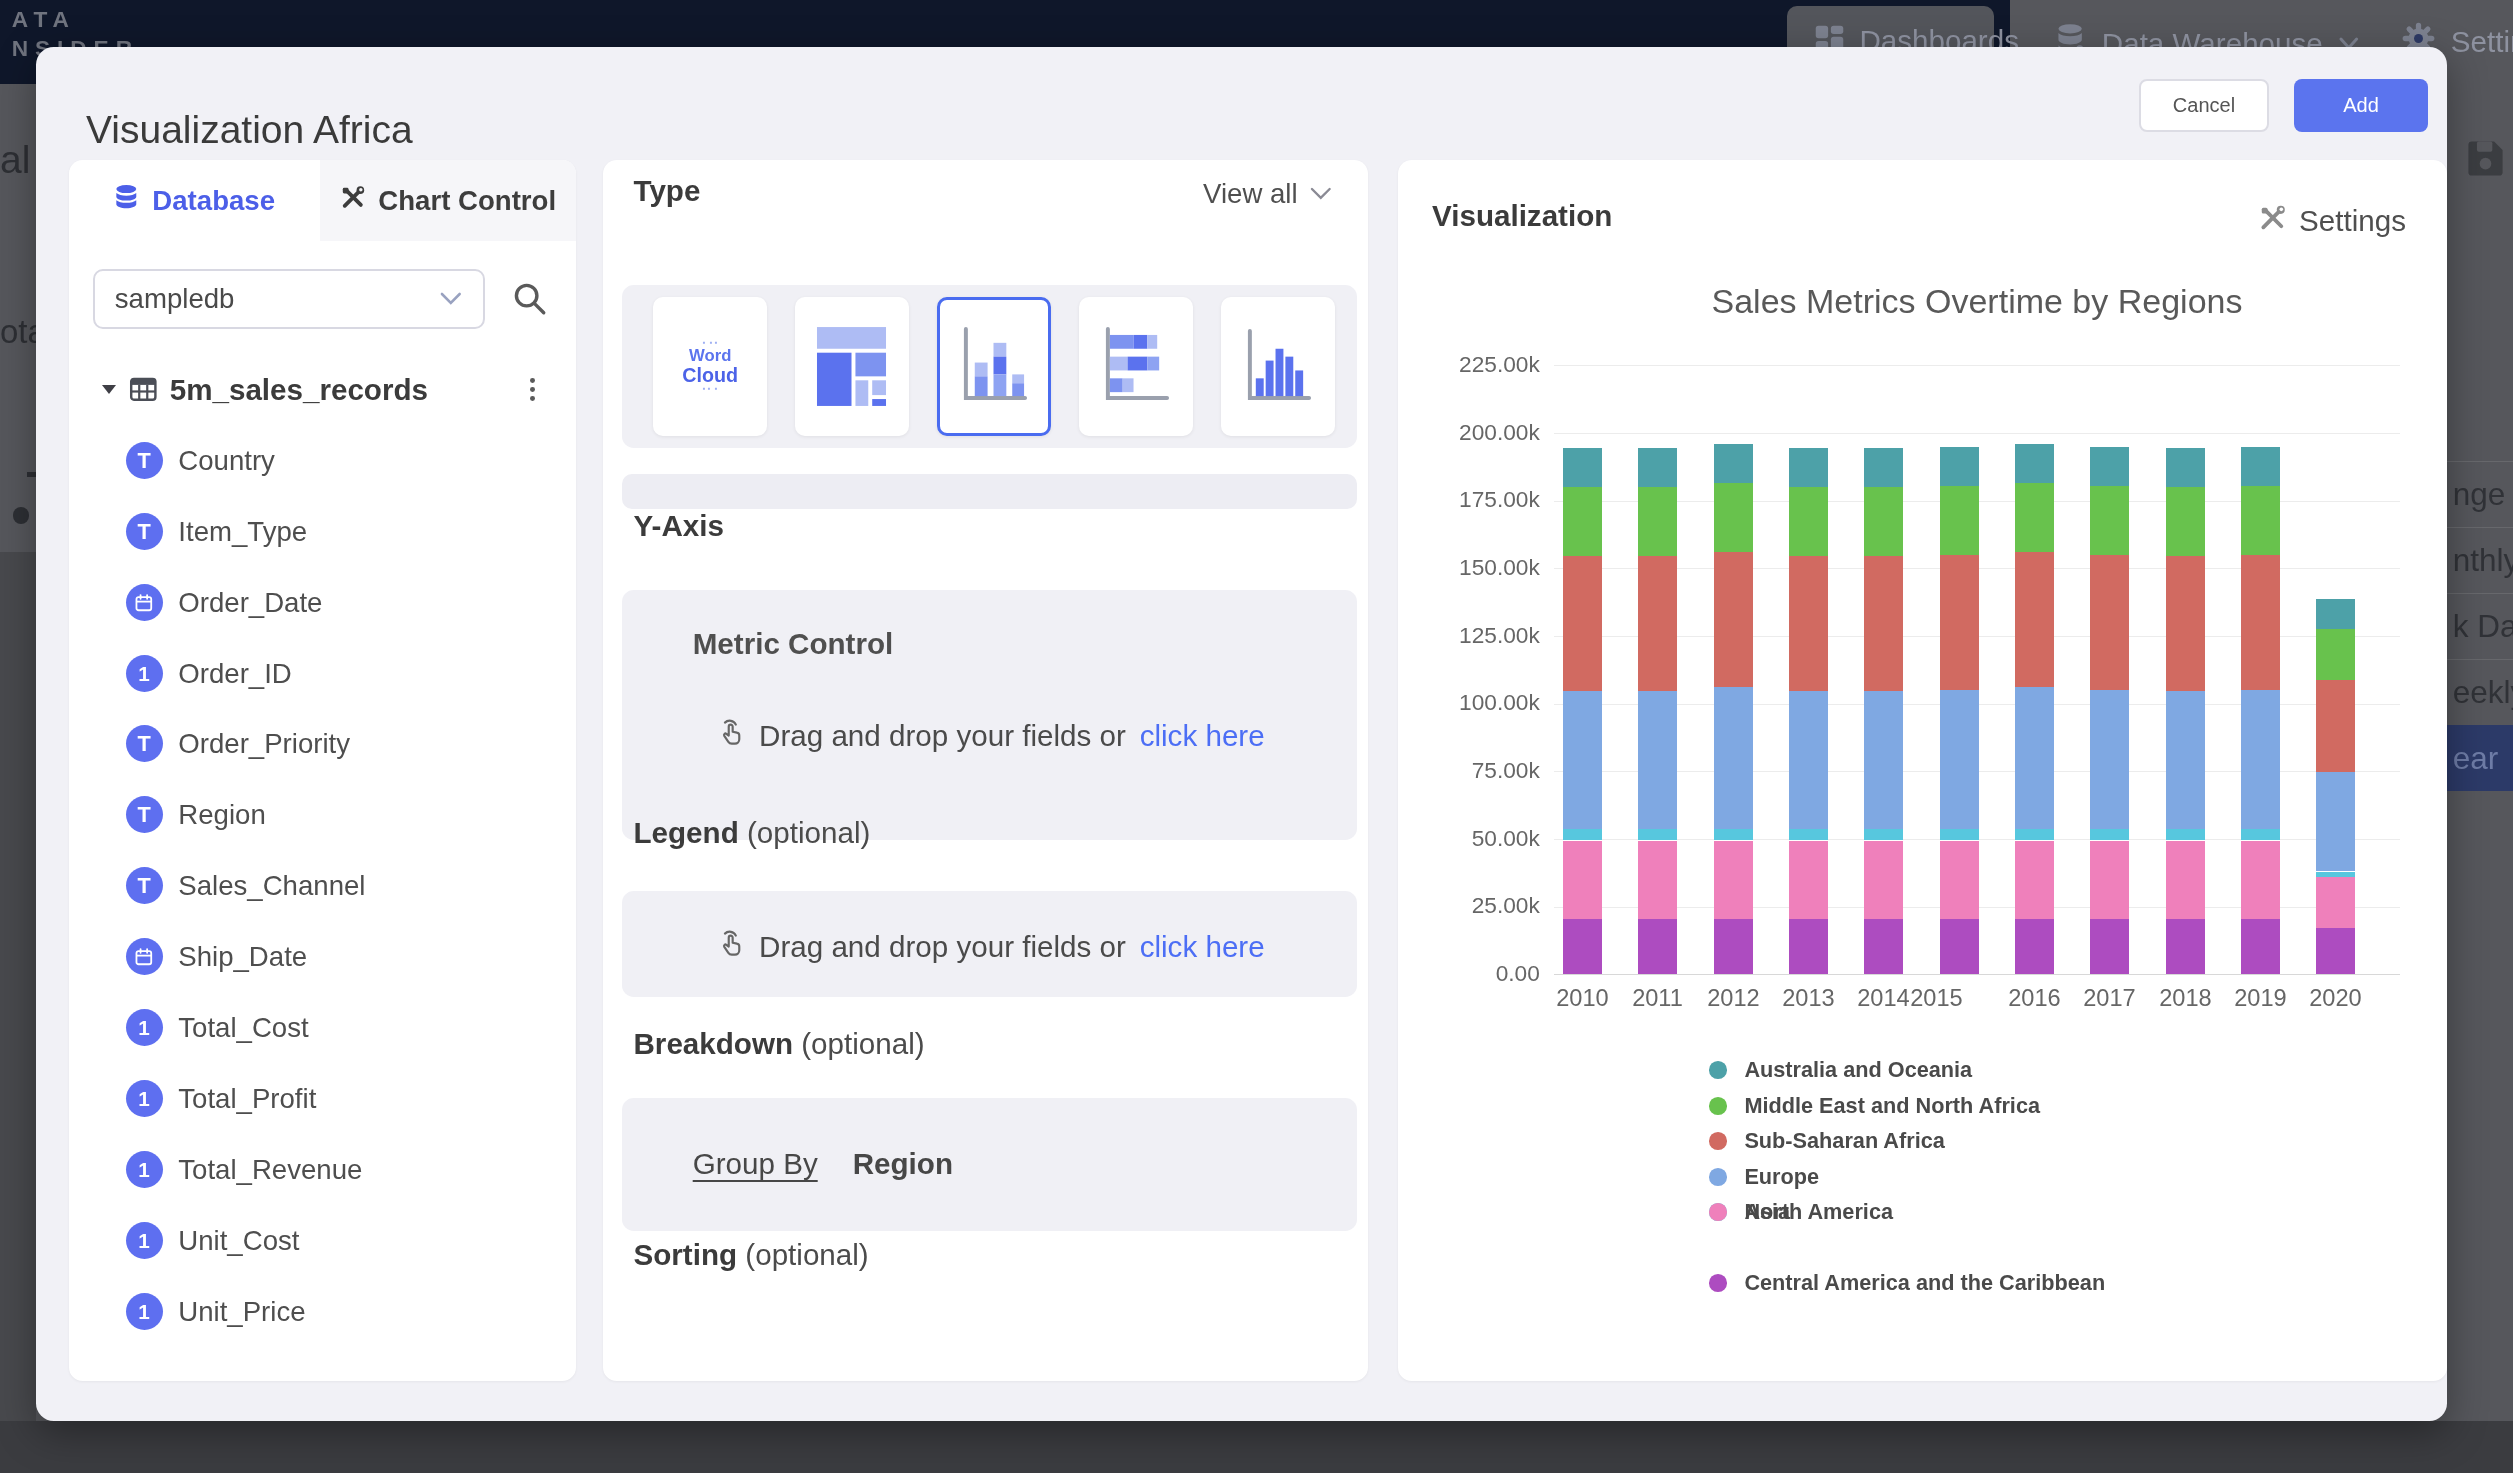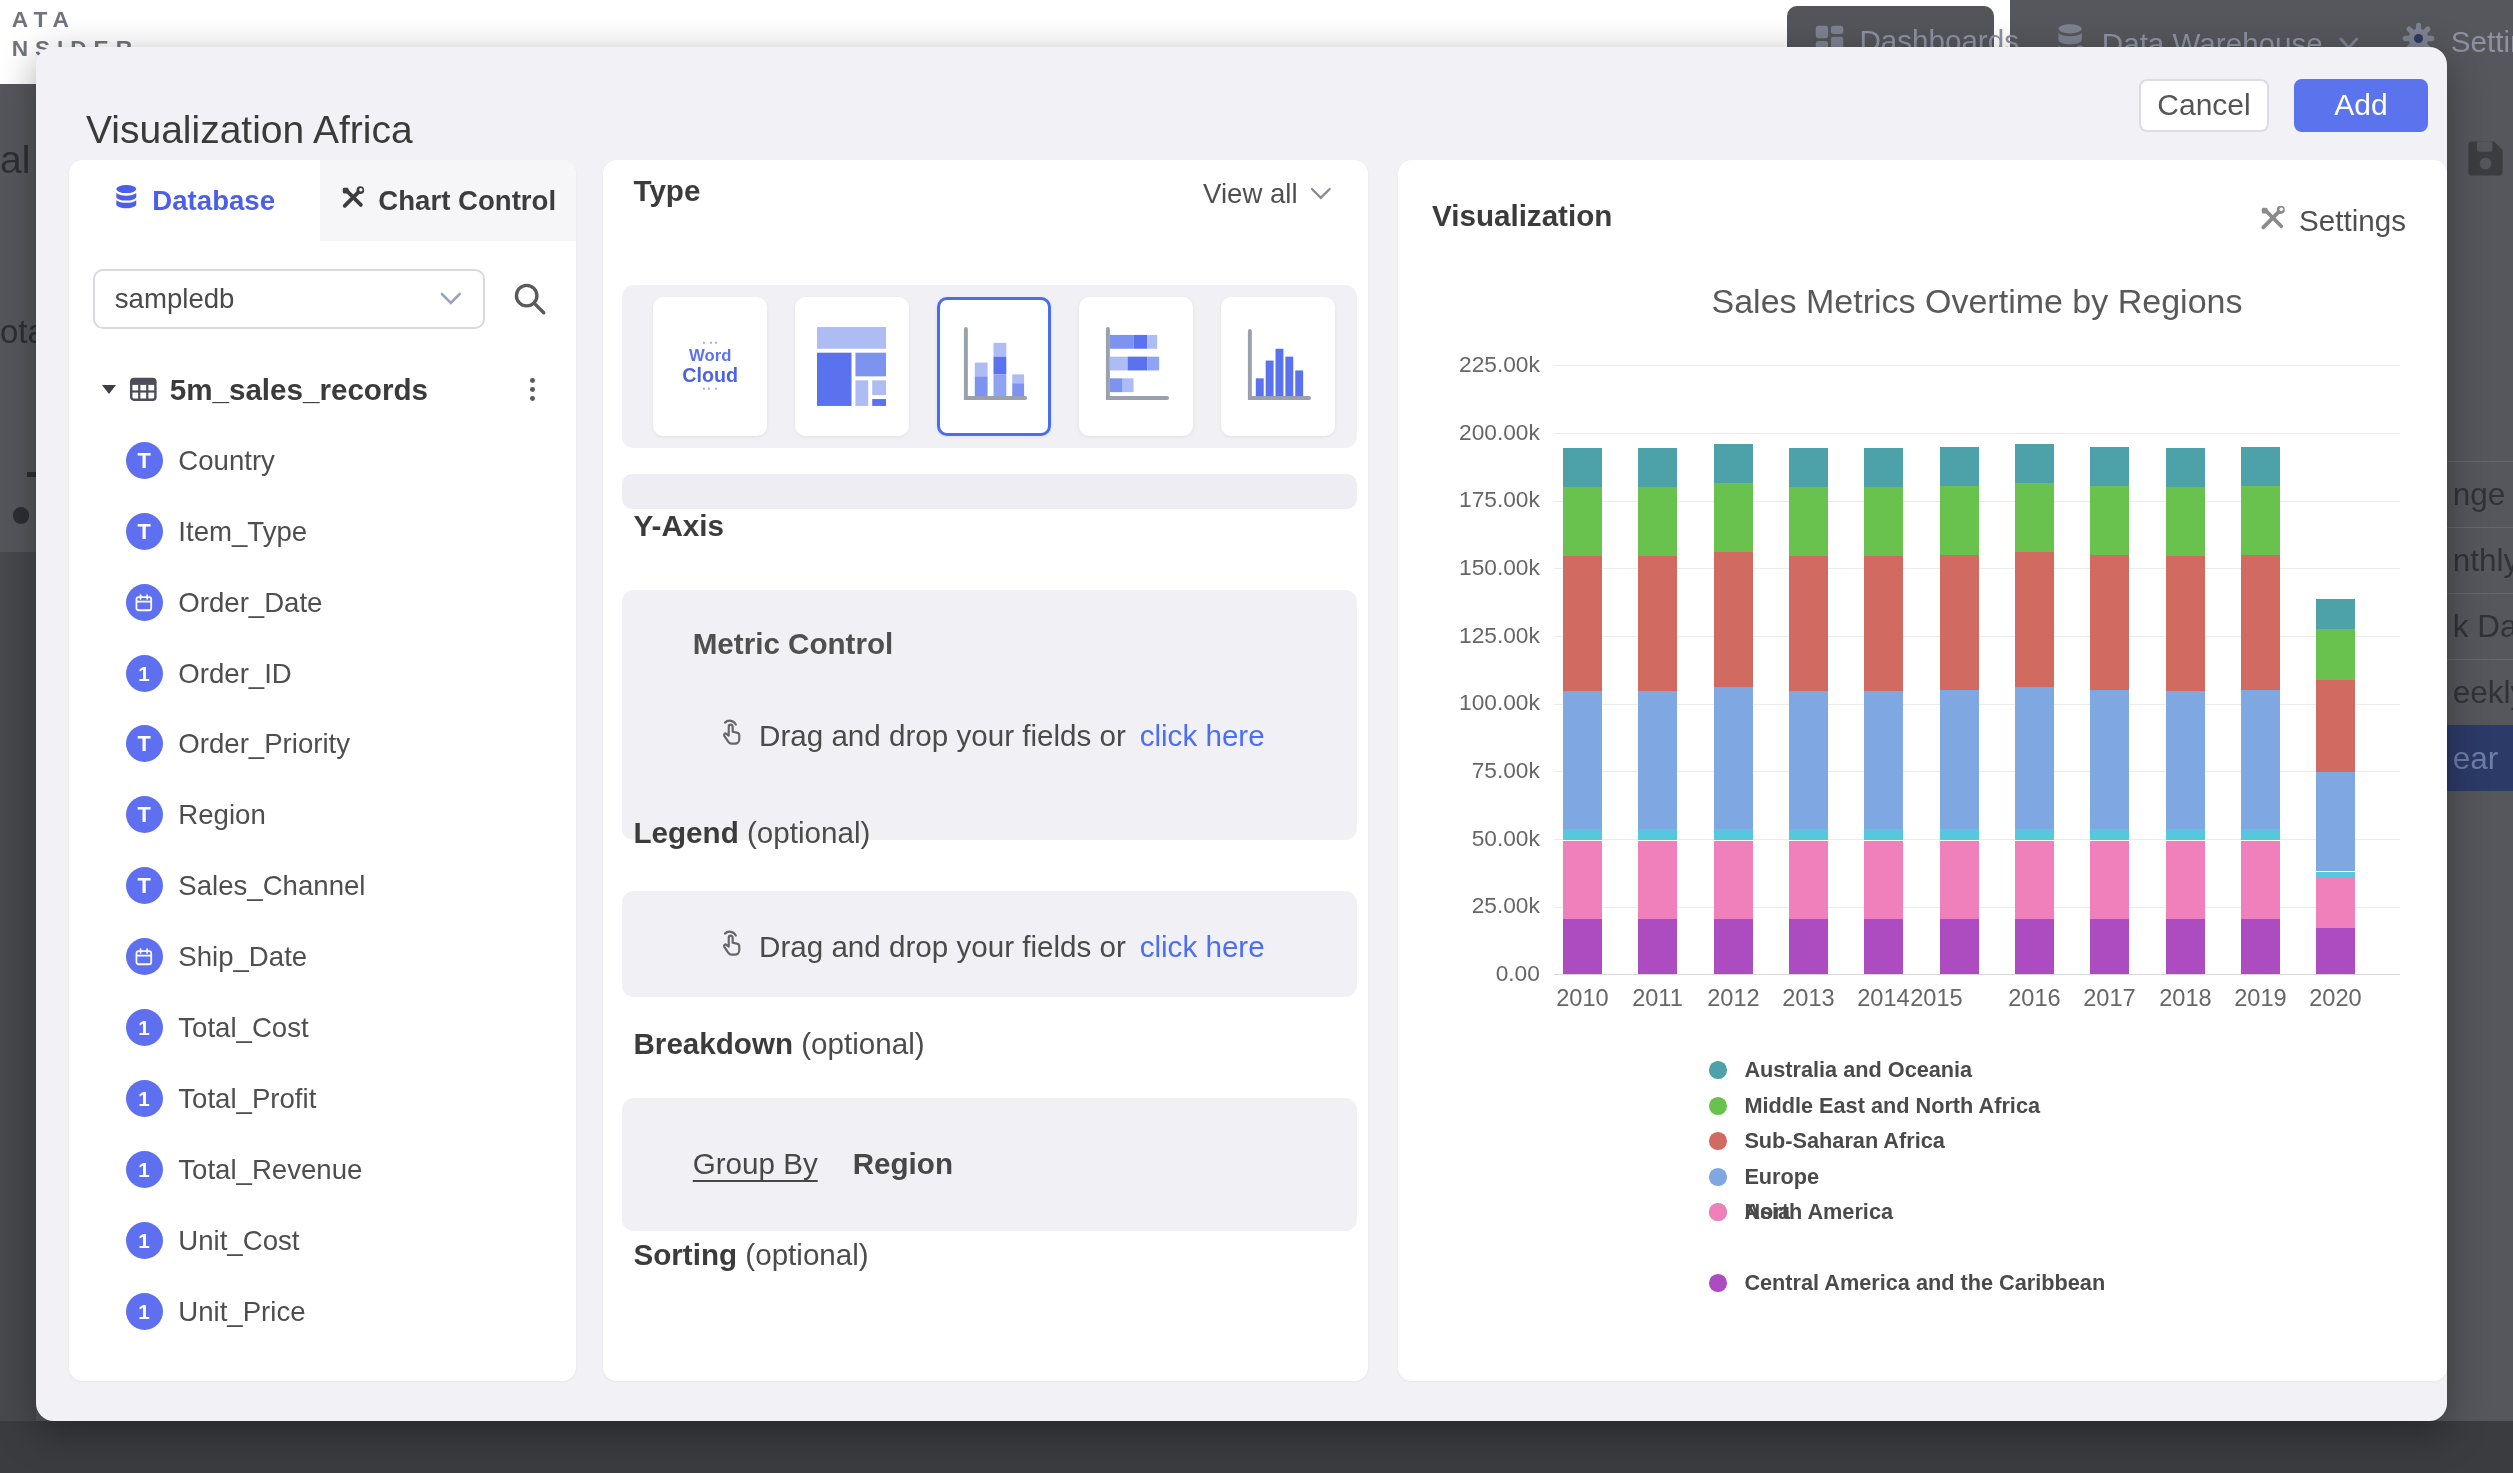--- a/index.html
+++ b/index.html
@@ -1,35 +1,35 @@
 <!DOCTYPE html>
 <html><head>
 <meta charset="utf-8">
 <style>
   * { margin:0; padding:0; box-sizing:border-box; }
   html,body { width:2514px; height:1474px; overflow:hidden; }
   body { font-family:"Liberation Sans","DejaVu Sans",sans-serif; background:#56575c; position:relative; }
   .abs { position:absolute; }
 
   
-  #nav-bar { left:0; top:0; width:2010px; height:84px; background:#ffffff; z-index:1; }
+  #nav-bar { left:0; top:0; width:2010px; height:84px; background:#0f172a; z-index:1; }
   .logo-line { color:#70747f; font-weight:700; font-size:22.7px; letter-spacing:6.9px; white-space:nowrap; }
   #nav-tab-pill { left:1787px; top:5.9px; width:207px; height:71px; background:#53555b; border-radius:9.9px; display:flex; align-items:center; gap:13.8px; padding-left:25.6px; }
   .nav-item { display:flex; align-items:center; gap:13.8px; color:#8e92a0; font-size:29.6px; white-space:nowrap; }
   #left-strip-dark { left:0; top:552px; width:36px; height:870px; background:#48494d; z-index:1; }
   .bg-frag { color:#2d2f34; z-index:1; white-space:nowrap; }
   #bottom-band { left:0; top:1421px; width:2514px; height:52px; background:#3b3c40; z-index:1; }
   #bg-menu { left:2435px; top:461px; width:236px; z-index:1; }
   .bg-menu-item { height:66px; border-top:1px solid #67686c; color:#303237; font-size:31.5px; display:flex; align-items:center; padding-left:17.7px; }
   .bg-menu-item.selected { background:#2c3a68; color:#6e7ca6; border-top:none; }
 
   
   #modal { left:36px; top:47px; width:2411px; height:1374px; background:#f1f1f6; border-radius:17.7px; z-index:5; box-shadow:0 11.8px 39px rgba(0,0,0,.35); }
   #modal-title { left:50px; top:61px; font-size:39px; font-weight:500; color:#3a3a3a; }
-  .btn { border-radius:7.9px; font-size:30px; display:flex; align-items:center; justify-content:center; cursor:pointer; }
+  .btn { border-radius:7.9px; font-size:20px; display:flex; align-items:center; justify-content:center; cursor:pointer; }
   #cancel-btn { left:2103px; top:31.5px; width:130px; height:53px; background:#fff; border:2px solid #dcdce4; color:#555; }
   #add-btn { left:2258px; top:31.5px; width:134px; height:53px; background:#5b74ee; color:#fff; }
 
   .card { position:absolute; background:#fff; border-radius:13.8px; box-shadow:0 1px 3px rgba(0,0,0,.05); overflow:hidden; }
   #left-card  { left:32.5px;  top:113px; width:507px;  height:1221px; }
   #mid-card   { left:567px; top:113px; width:765px;  height:1221px; }
   #right-card { left:1362px;top:113px; width:1049px; height:1221px; }
 
   
   .tab { position:absolute; top:0; height:81px; display:flex; align-items:center; justify-content:center; gap:12.8px; font-size:27.6px; font-weight:700; cursor:pointer; }

